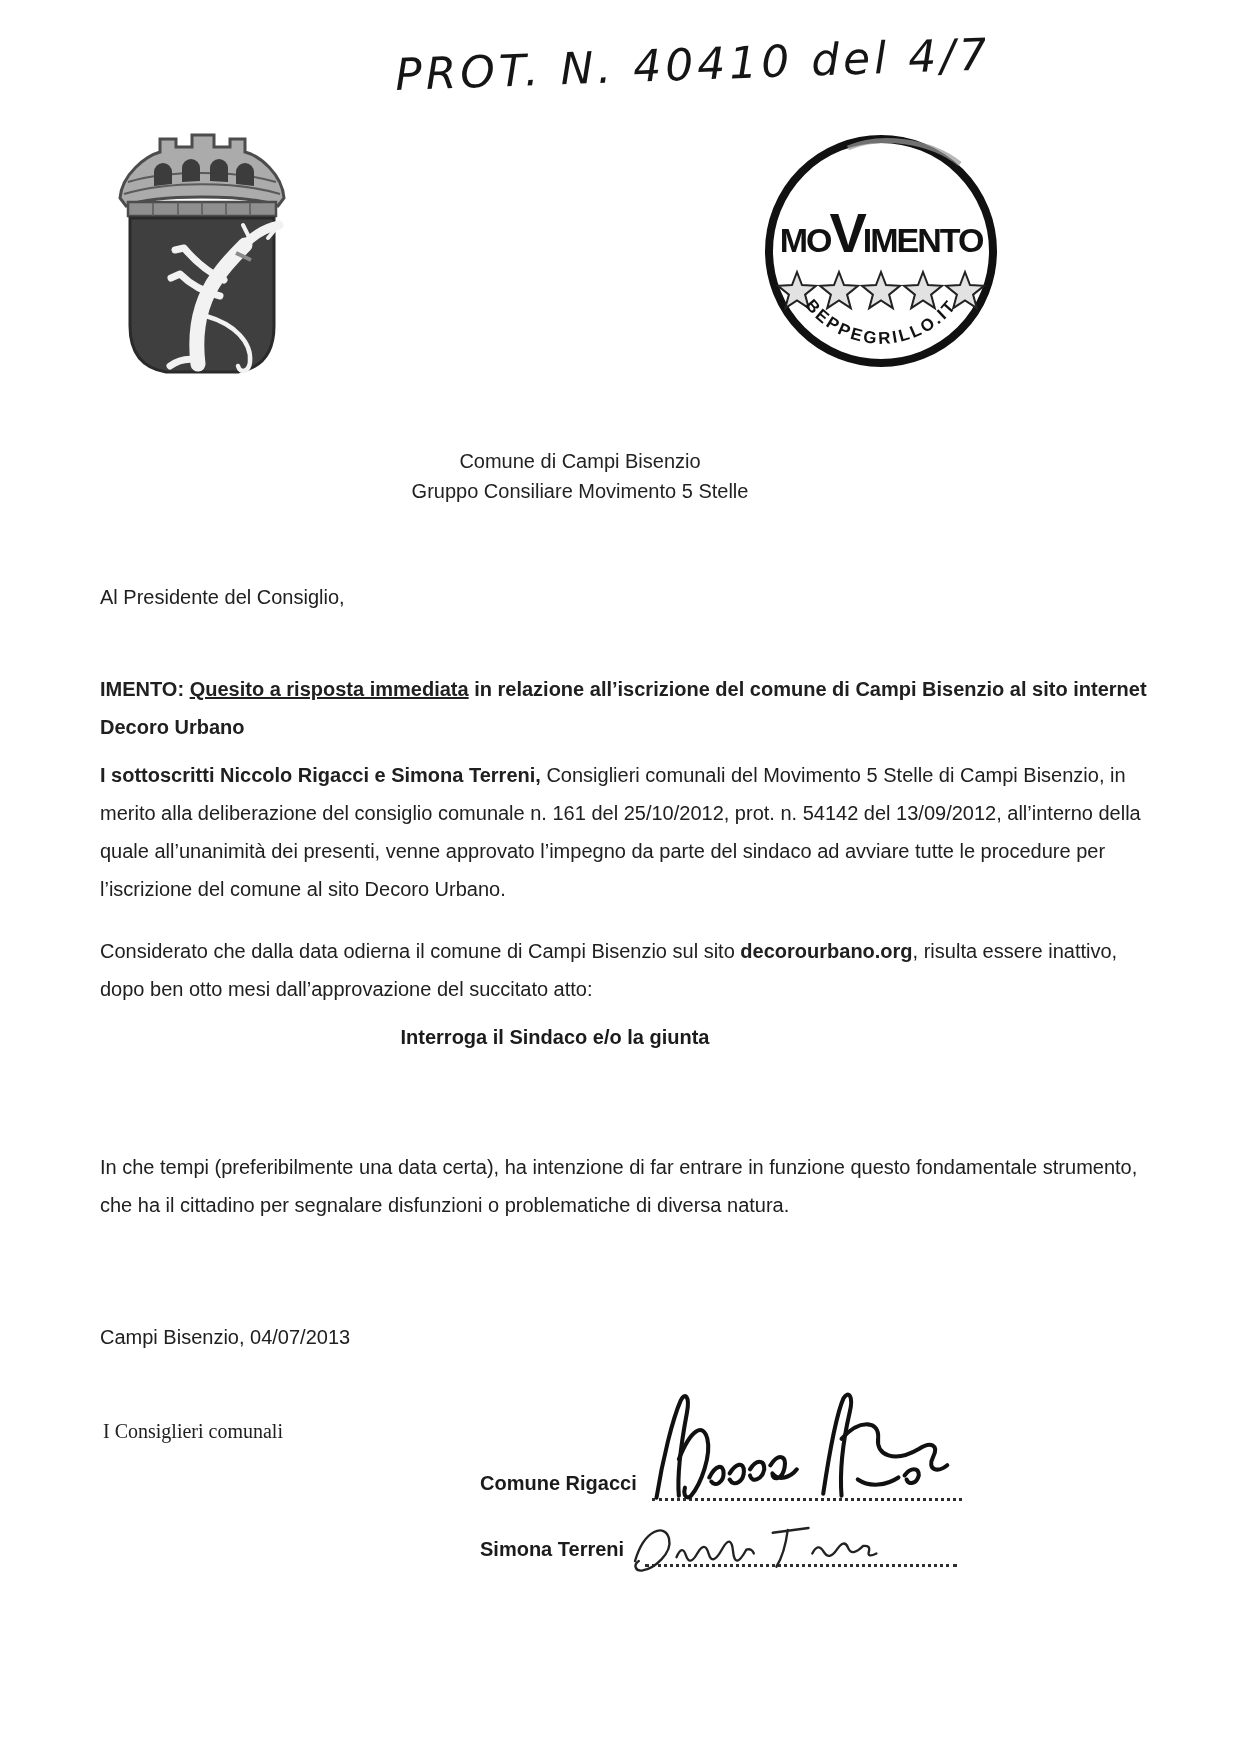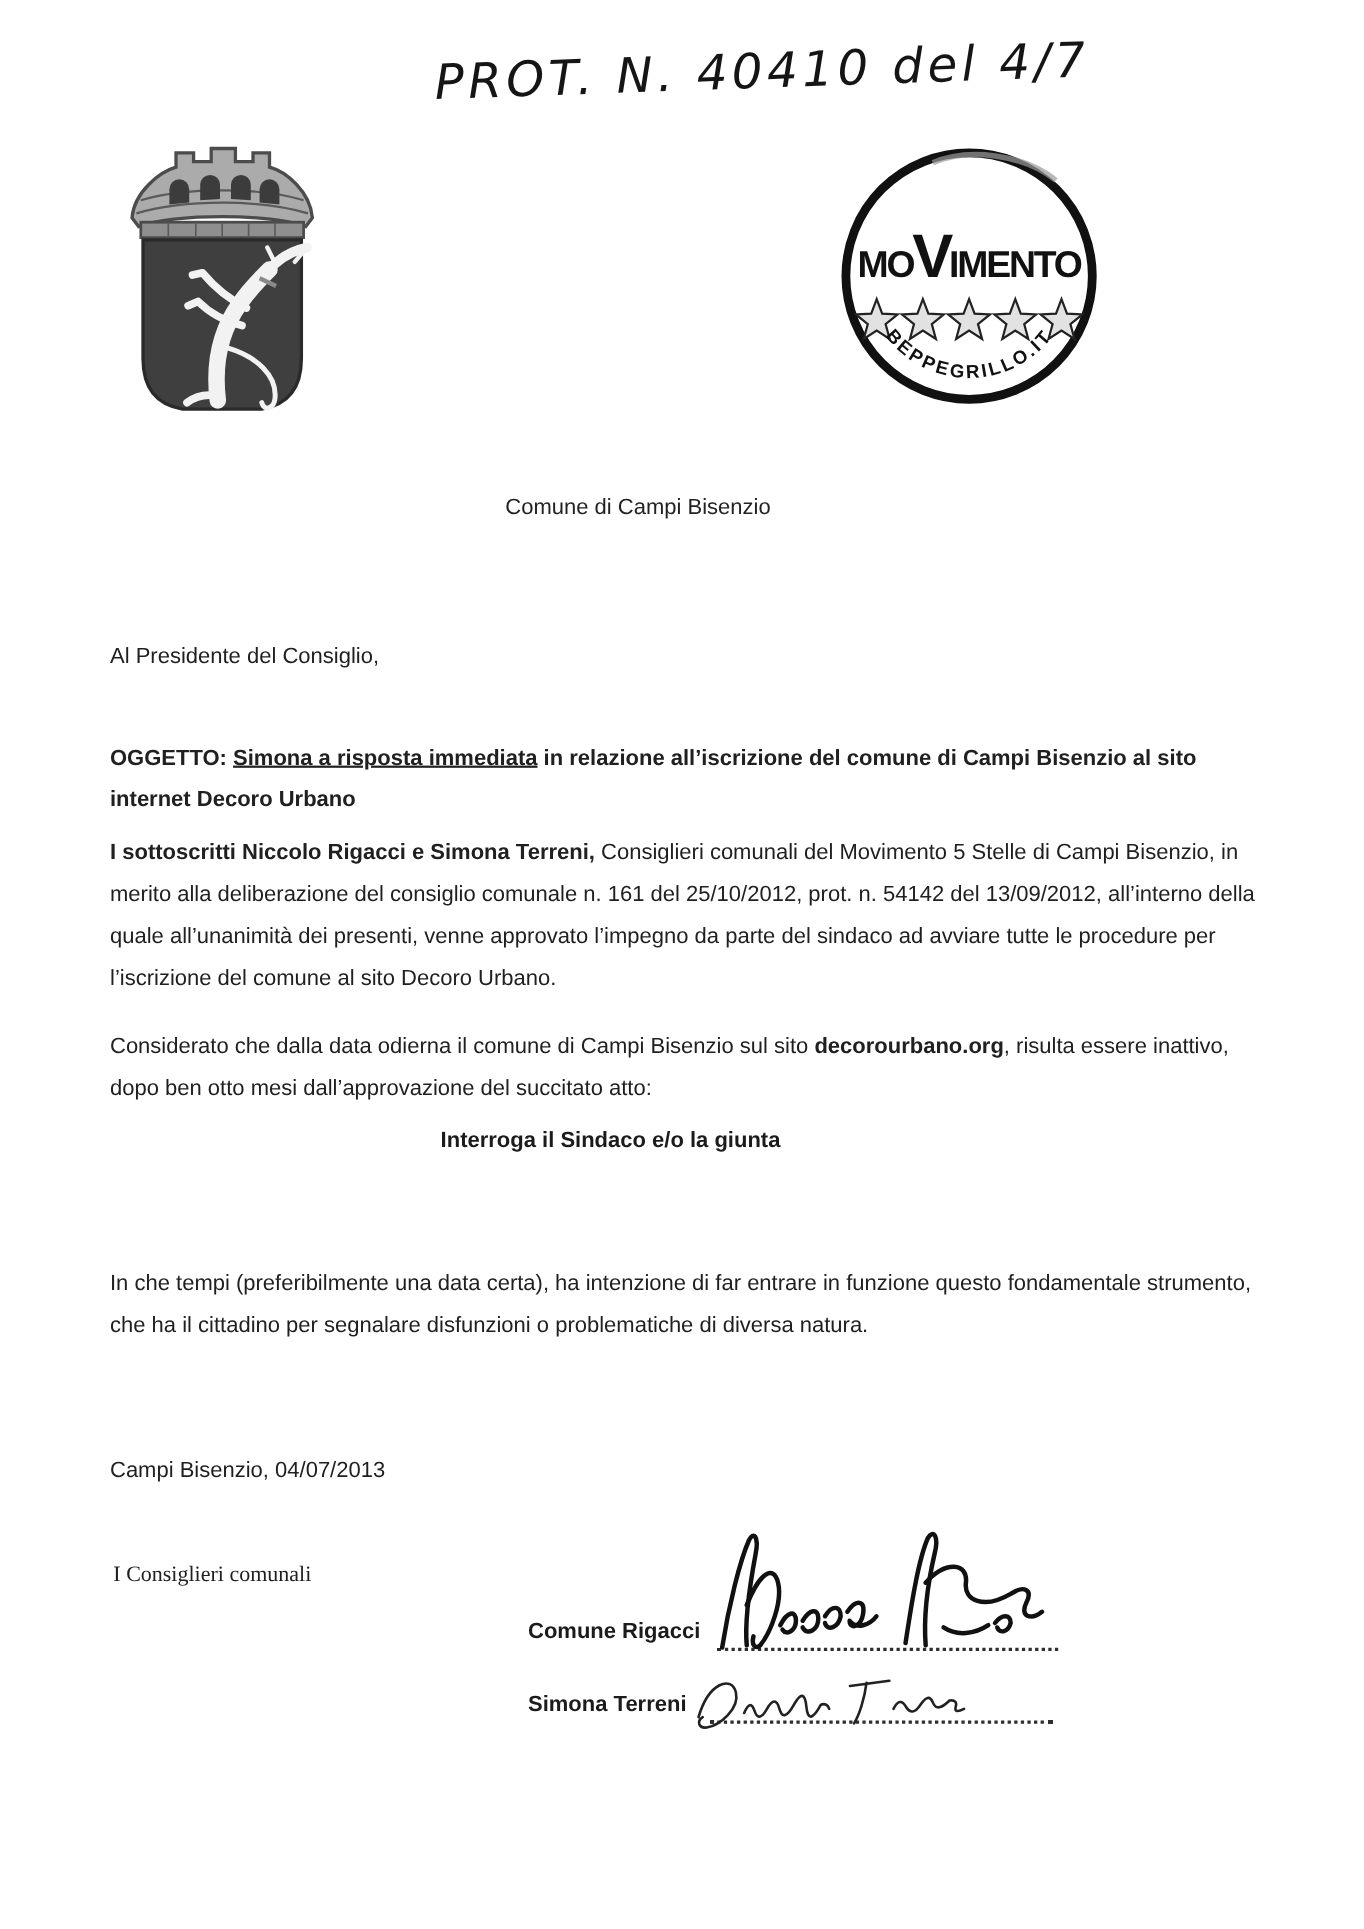--- a/index.html
+++ b/index.html
@@ -131,25 +131,26 @@
       <use href="#star" transform="translate(163,162)"></use>
       <use href="#star" transform="translate(205,162)"></use>
     </g>
     <text font-family="Liberation Sans, sans-serif" font-weight="bold" font-size="17" letter-spacing="2.5" fill="#111111">
       <textPath href="#arc-bottom" startOffset="50%" text-anchor="middle">BEPPEGRILLO.IT</textPath>
     </text>
   </svg>
 
   <div class="abs org-block">
     <div>Comune di Campi Bisenzio</div>
+    <div>Gruppo Consiliare Movimento 5 Stelle</div>
   </div>
 
   <div class="abs body-text recipient">Al Presidente del Consiglio,</div>
 
-  <div class="abs body-text subject"><span>OGGETTO: </span><span class="u">Simona a risposta immediata</span><span> in relazione all’iscrizione del comune di Campi Bisenzio al sito internet Decoro Urbano</span></div>
+  <div class="abs body-text subject"><span>IMENTO: </span><span class="u">Quesito a risposta immediata</span><span> in relazione all’iscrizione del comune di Campi Bisenzio al sito internet Decoro Urbano</span></div>
 
   <div class="abs body-text para1"><span class="bold">I sottoscritti Niccolo Rigacci e Simona Terreni,</span><span> Consiglieri comunali del Movimento 5 Stelle di Campi Bisenzio, in merito alla deliberazione del consiglio comunale n. 161 del 25/10/2012, prot. n. 54142 del 13/09/2012, all’interno della quale all’unanimità dei presenti, venne approvato l’impegno da parte del sindaco ad avviare tutte le procedure per l’iscrizione del comune al sito Decoro Urbano.</span></div>
 
   <div class="abs interroga">Interroga il Sindaco e/o la giunta</div>
 
   <div class="abs body-text para2"><span>Considerato che dalla data odierna il comune di Campi Bisenzio sul sito </span><span class="bold">decorourbano.org</span><span>, risulta essere inattivo, dopo ben otto mesi dall’approvazione del succitato atto:</span></div>
 
 
   <div class="abs body-text para4">In che tempi (preferibilmente una data certa), ha intenzione di far entrare in funzione questo fondamentale strumento, che ha il cittadino per segnalare disfunzioni o problematiche di diversa natura.</div>
 

